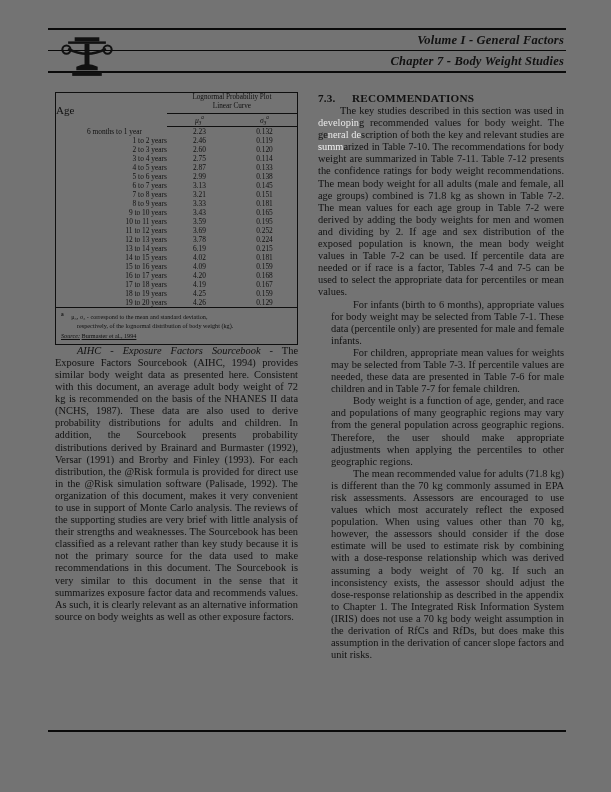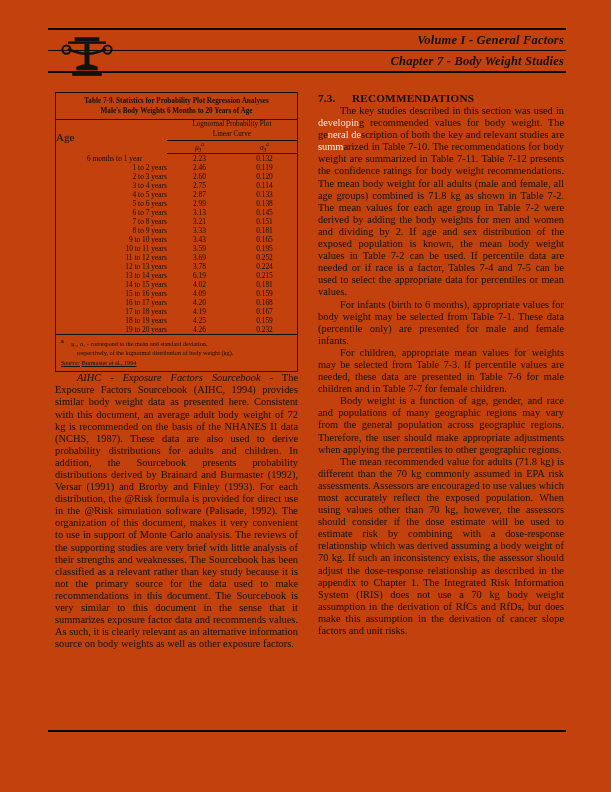--- a/index.html
+++ b/index.html
@@ -4,21 +4,21 @@
 <style>
   html, body {
     margin: 0;
     padding: 0;
     background: #a8a8a8;
   }
   .page {
     position: relative;
     width: 611px;
     height: 792px;
-    background: #c2410c;
+    background: #737373;
     overflow: hidden;
     font-family: "Liberation Serif", serif;
     color: #111111;
     box-sizing: border-box;
   }
   
   .header {
     position: absolute;
     left: 48px;
     top: 28px;
@@ -141,21 +141,21 @@
   .src .src-lbl { font-style: italic; text-decoration: underline; }
   .src .src-txt { text-decoration: underline; }
   
   .para {
     font-size: 10.4px;
     line-height: 12.1px;
     text-align: justify;
     margin: 0;
     hyphens: none;
   }
-  .para + .para { margin-top: 0px; }
+  .para + .para { margin-top: 0px; margin-left: 13px; }
   .indent { text-indent: 22px; }
   .ital { font-style: italic; }
   .sec-head {
     font-size: 11.2px;
     font-weight: bold;
     letter-spacing: 0.2px;
     margin: 0 0 1px 0;
   }
   .sec-num { display: inline-block; width: 34px; }
   .faded1 { color: #e8e8e8; }
@@ -199,24 +199,20 @@
       <circle cx="10" cy="19" r="5" fill="none" stroke="#111" stroke-width="2.5"></circle>
       <circle cx="60" cy="19" r="5" fill="none" stroke="#111" stroke-width="2.5"></circle>
       <path d="M22 40 Q35 33 48 40 L48 44 L22 44 Z" fill="#111"></path>
       <rect x="17" y="46" width="36" height="5" fill="#111"></rect>
     </svg>
   </div>
 
   <div class="col-left">
 
     <div class="tbl-box">
-      <div class="tbl-title">
-        <span>Table 7-9.  Statistics for Probability Plot Regression Analyses</span><br>
-        <span>Male's Body Weights 6 Months to 20 Years of Age</span>
-      </div>
 
       <table class="stat">
         <thead>
           <tr>
             <th class="hd-age" rowspan="3">Age</th>
             <th class="hd-grp" colspan="2">
               <span>Lognormal Probability Plot</span><br>
               <span>Linear Curve</span>
             </th>
           </tr>
@@ -320,21 +316,21 @@
               <td class="num">0.167</td>
             </tr>
             <tr>
               <td class="age">18 to 19 years</td>
               <td class="num">4.25</td>
               <td class="num">0.159</td>
             </tr>
             <tr>
               <td class="age">19 to 20 years</td>
               <td class="num">4.26</td>
-              <td class="num">0.232</td>
+              <td class="num">0.129</td>
             </tr>
           </tbody>
       </table>
 
       <div class="tbl-foot">
         <span class="fn-mark">a</span>
         <span class="fn-body">μ₃, σ₃ - correspond to the mean and standard deviation,</span>
         <span class="fn-line2">respectively, of the lognormal distribution of body weight (kg).</span>
         <div class="src">
           <span class="src-lbl">Source:</span>

